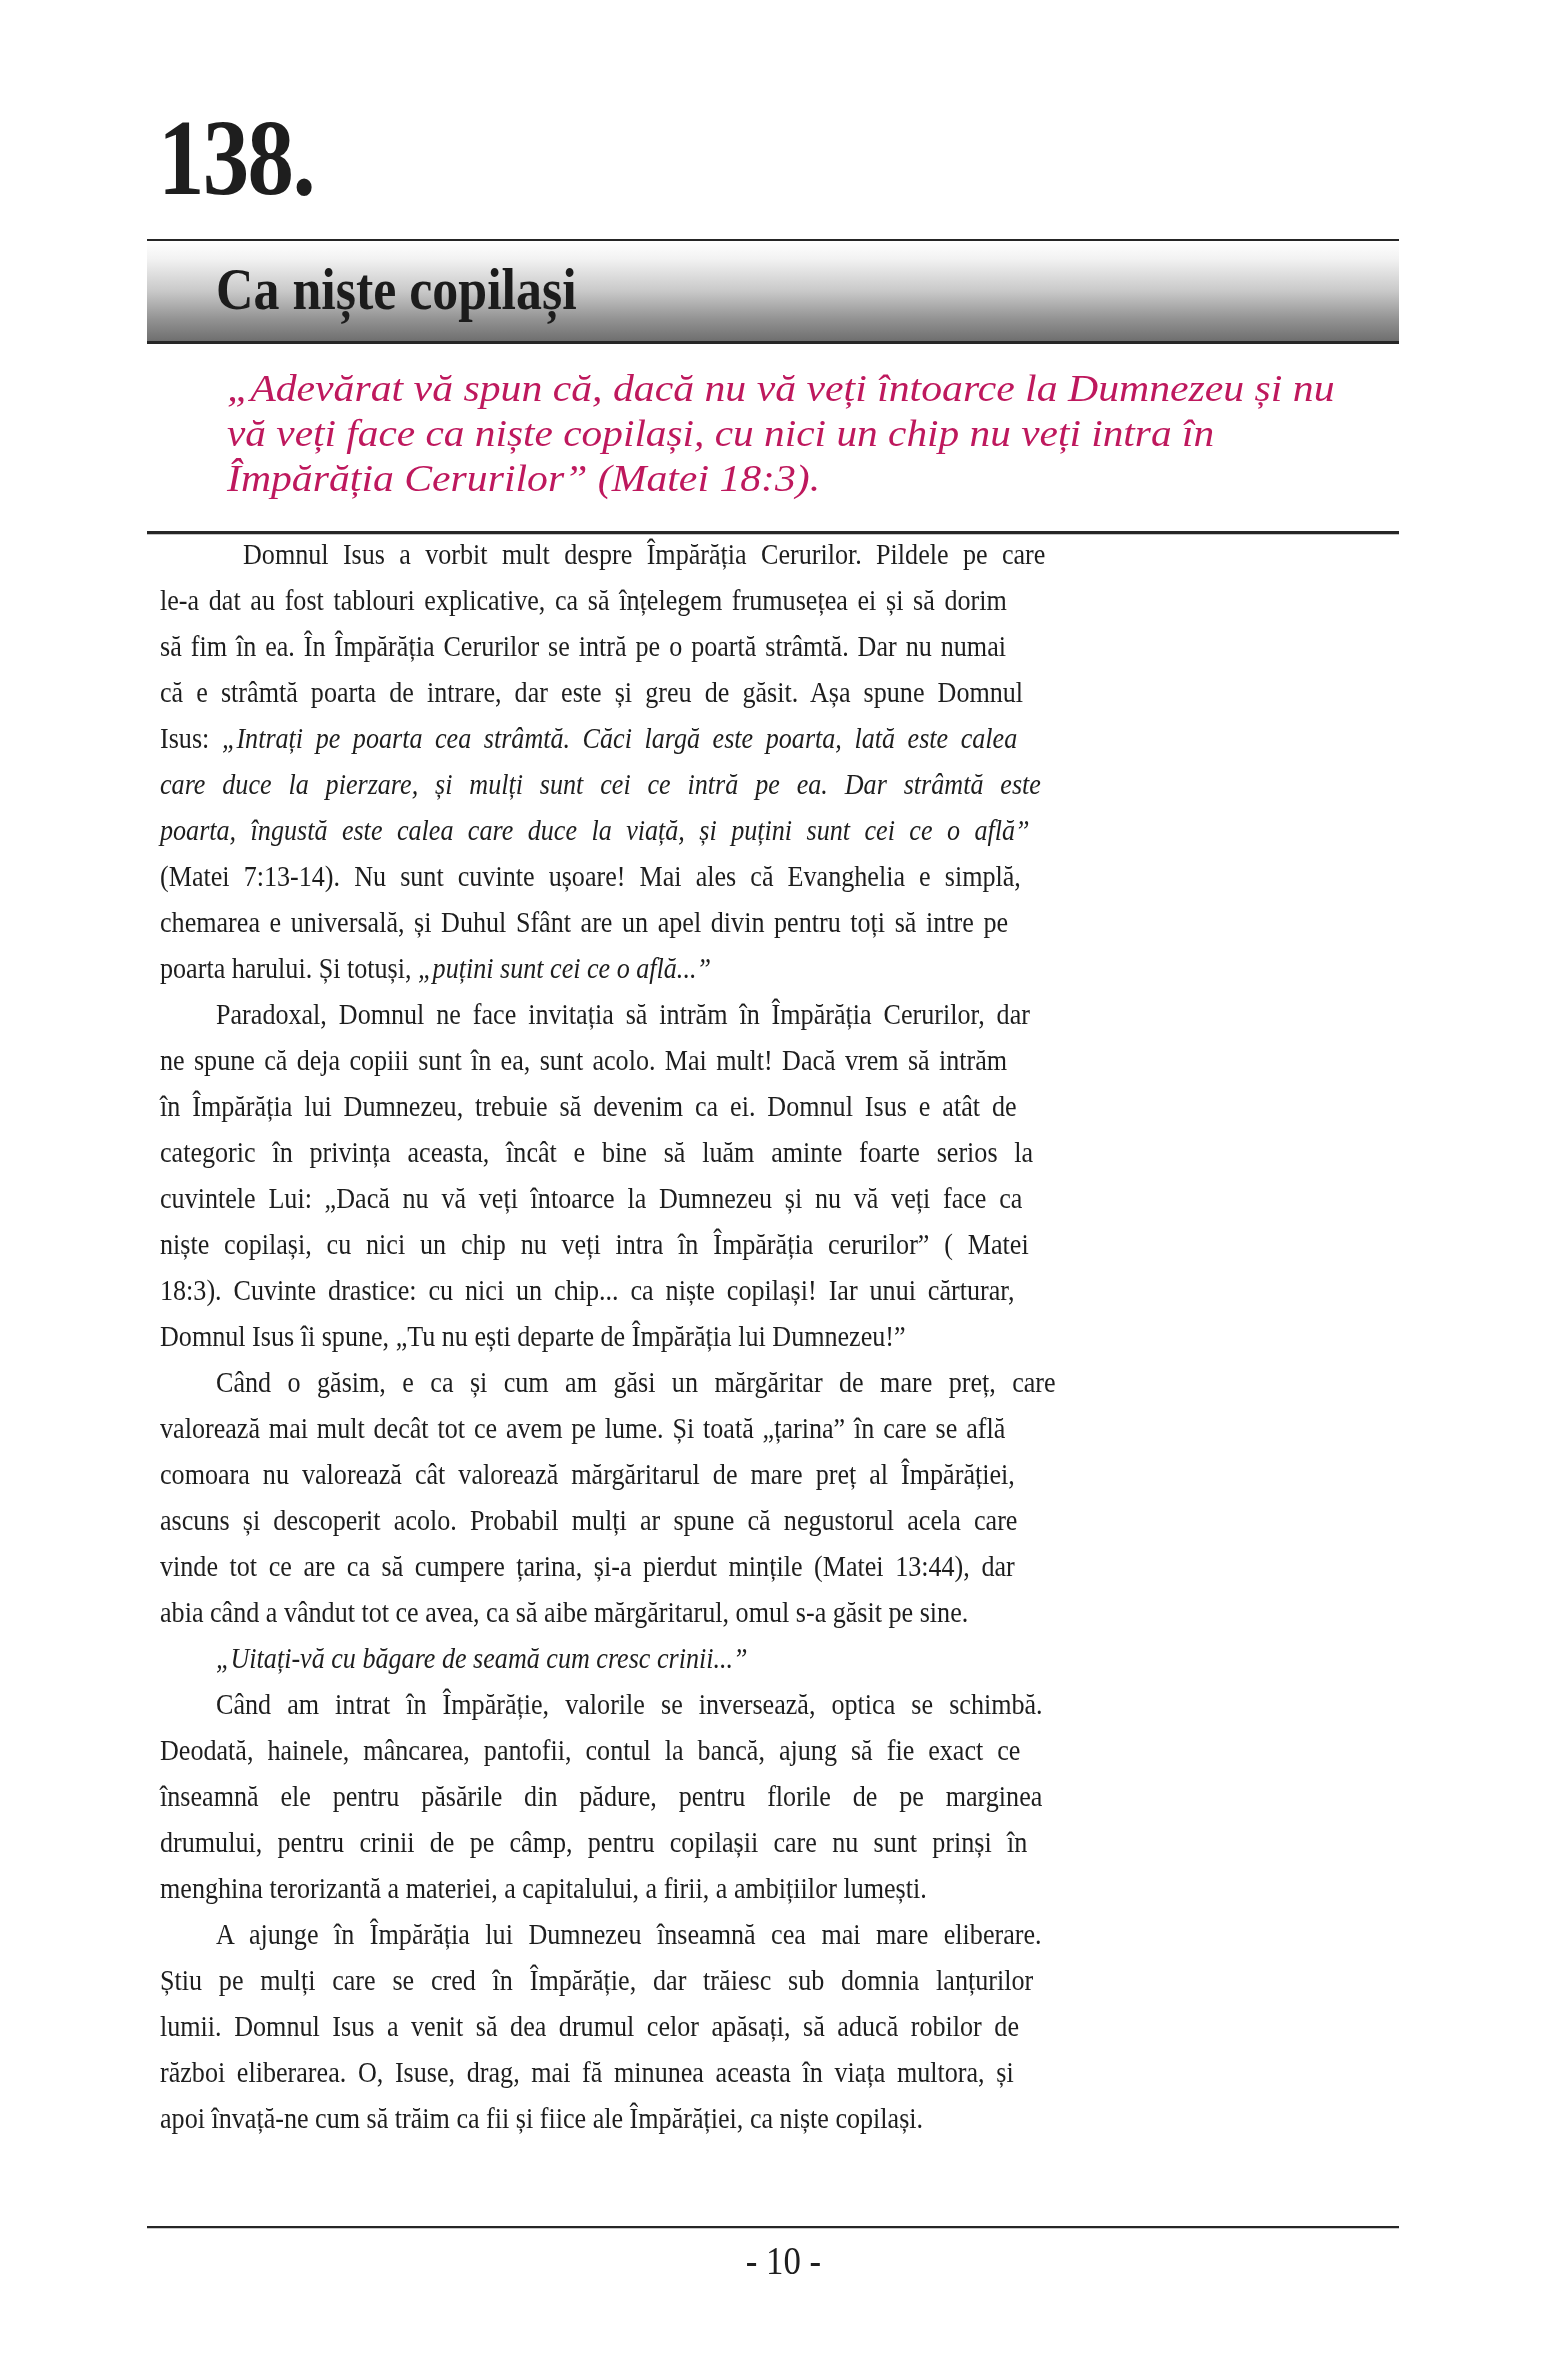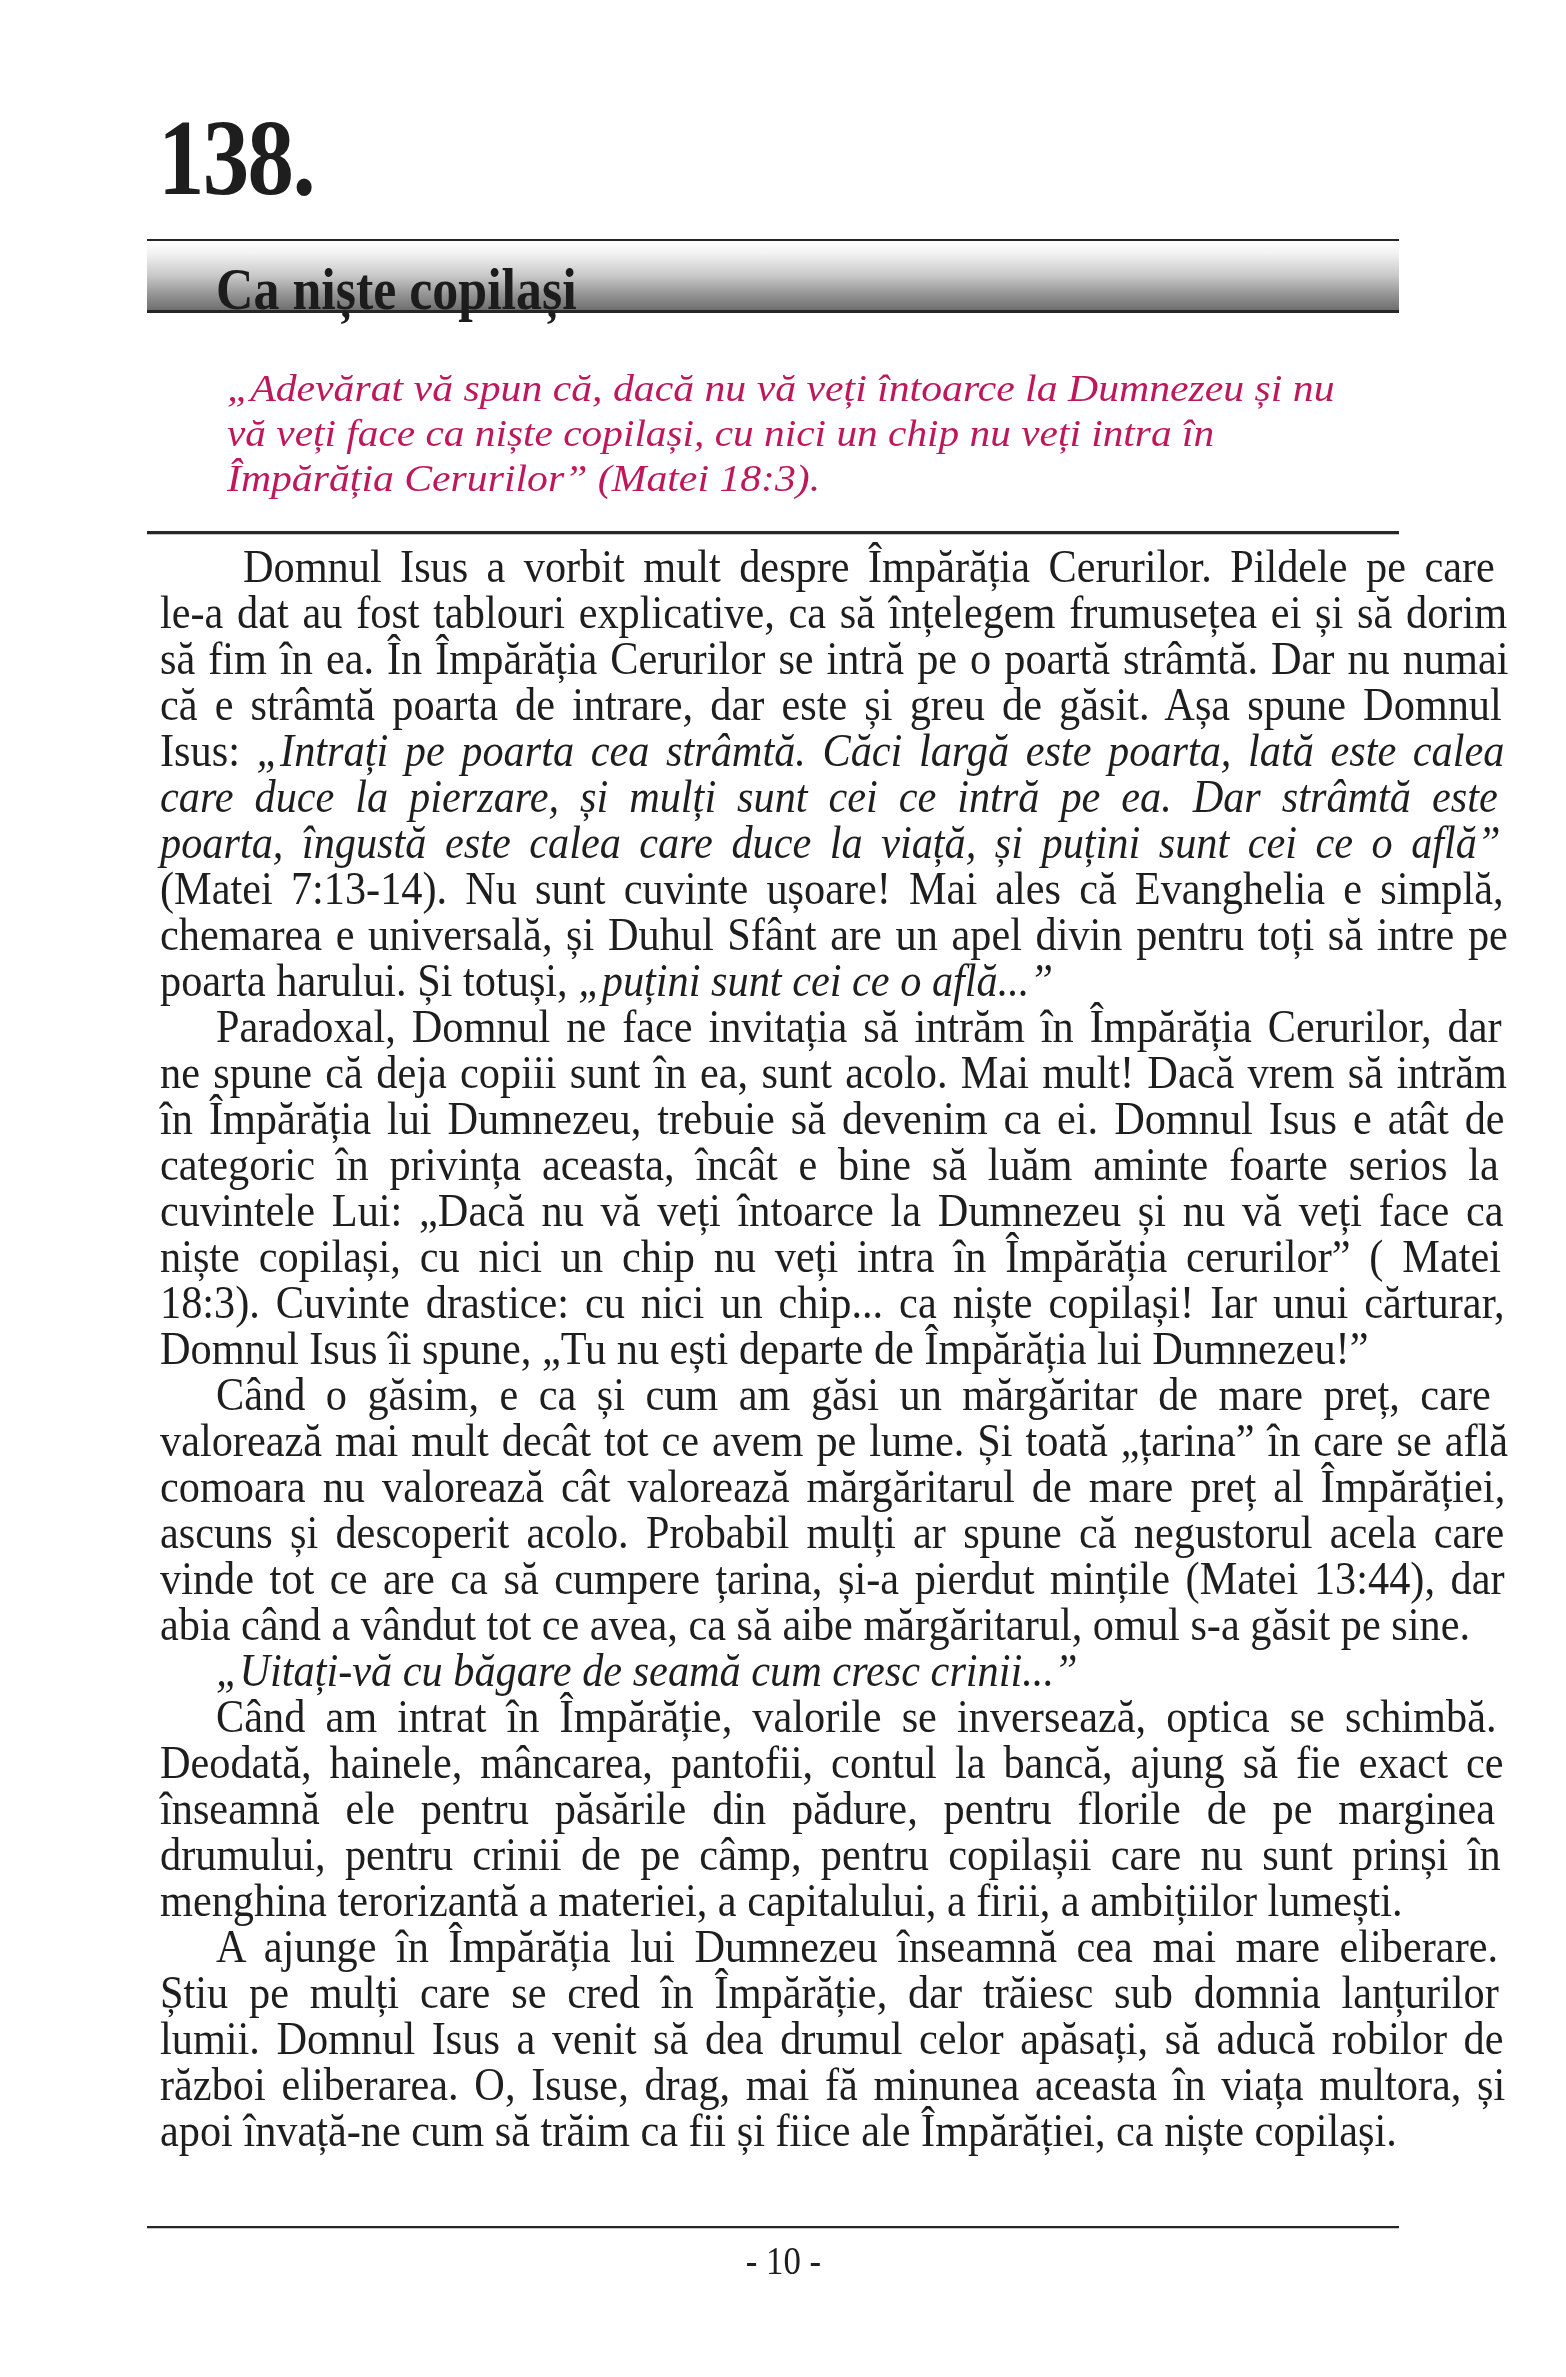--- a/index.html
+++ b/index.html
@@ -2,33 +2,33 @@
 <html style="font-size:15px"><head>
 <meta charset="utf-8">
 <style>
   html, body { margin: 0; padding: 0; background: #ffffff; }
   body { width: 1567px; height: 2377px; position: relative; overflow: hidden;
          font-family: "Liberation Serif", "DejaVu Serif", serif; color: #1e1e1e; }
 
   .chapter-number { position: absolute; left: 158px; top: 104px; font-size: 108px; font-weight: bold;
                     line-height: 1; letter-spacing: -1.9px; transform-origin: left top; transform: scaleX(0.86); }
 
-  .title-band { position: absolute; left: 147px; top: 239px; width: 1252px; height: 74px;
+  .title-band { position: absolute; left: 147px; top: 239px; width: 1252px; height: 105px;
                 box-sizing: border-box; border-top: 2.8px solid #262626; border-bottom: 3.7px solid #262626;
                 background: linear-gradient(to bottom, #ffffff 0%, #f2f2f2 18%, #c9c9c9 50%, #939393 78%, #6f6f6f 100%); }
   .title-text { position: absolute; left: 69px; top: 13px; font-size: 59px; font-weight: bold; line-height: 1.2;
                 white-space: nowrap; transform-origin: left top; transform: scaleX(0.88); color: #1c1c1c; }
 
   .epigraph { position: absolute; left: 227px; top: 366px; font-style: italic; font-size: 38px; color: #be185d; }
   .epi-line { display: block; white-space: nowrap; height: 45px; line-height: 45px; transform-origin: left center; }
 
   .rule-epigraph { position: absolute; left: 147px; top: 531px; width: 1252px; height: 2.8px; background: #262626;
                    box-shadow: 0 0.9px 0 #bdbdbd; }
 
-  .body-text { position: absolute; left: 160px; top: 543px; width: 1227px; font-size: 47px; }
+  .body-text { position: absolute; left: 160px; top: 531px; width: 1227px; font-size: 29px; }
   .line { display: block; white-space: nowrap; height: 46px; line-height: 46px; transform-origin: left center;
           word-spacing: 0; }
   .line .seg-i { font-style: italic; }
 
   .rule-footer { position: absolute; left: 147px; top: 2226px; width: 1252px; height: 1.9px; background: #262626;
                  box-shadow: 0 0.9px 0 #c4c4c4; }
   .page-number { position: absolute; left: 0; width: 1567px; top: 2237px; text-align: center; font-size: 41px;
                  line-height: 46px; }
   .page-number span { display: inline-block; transform: scaleX(0.85); }
 </style>

